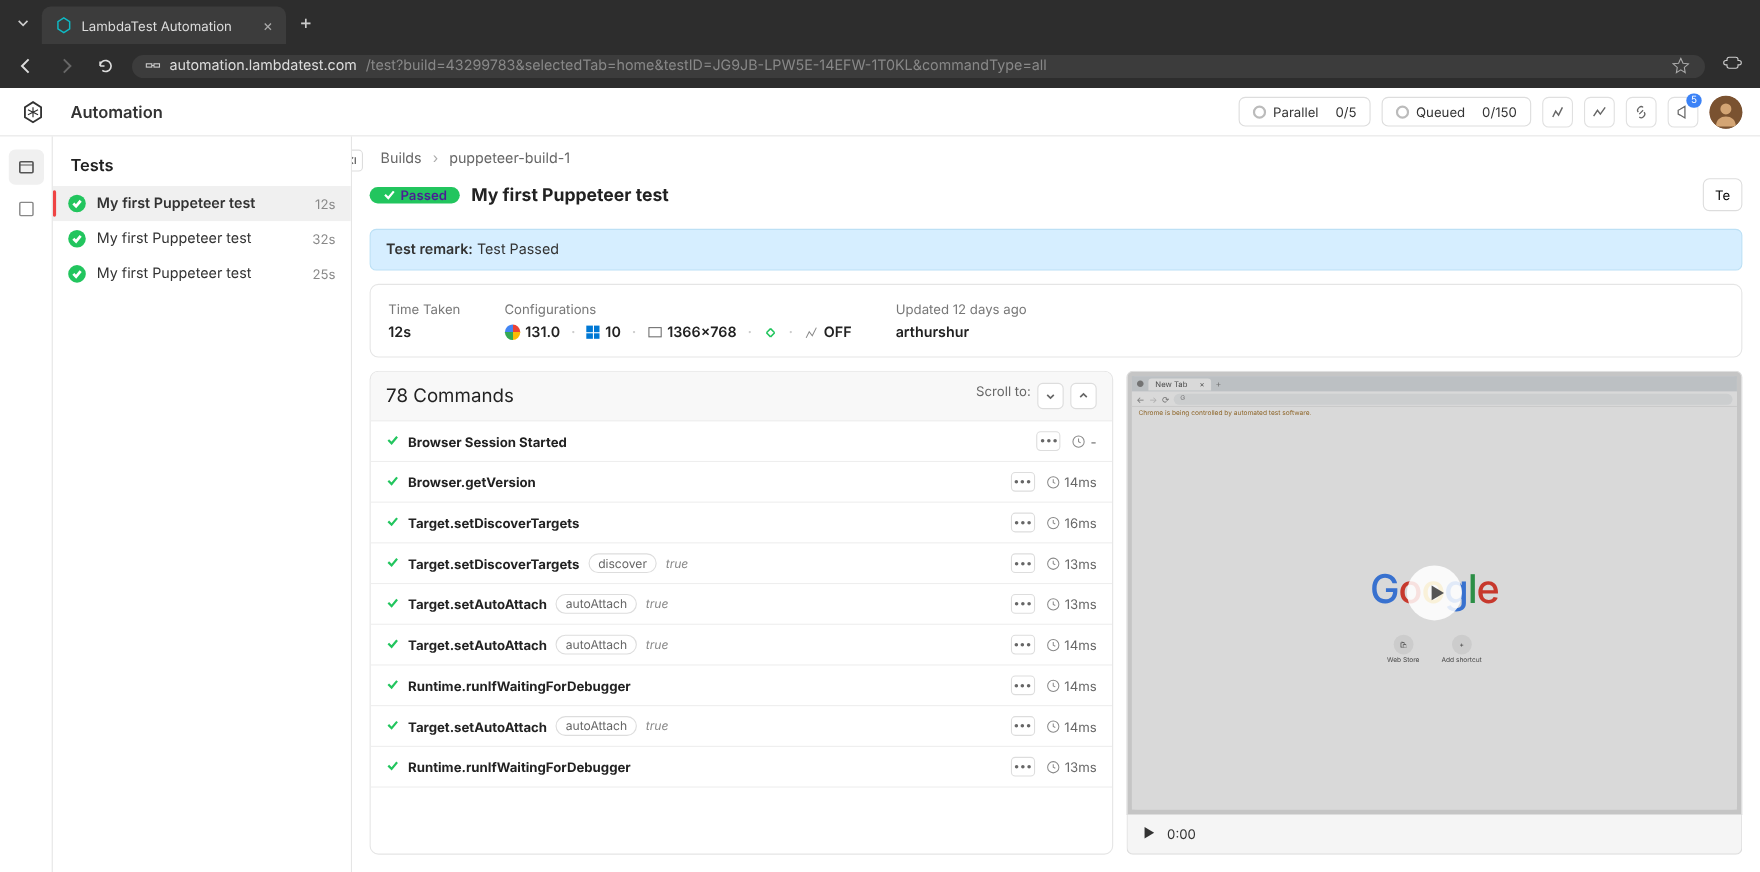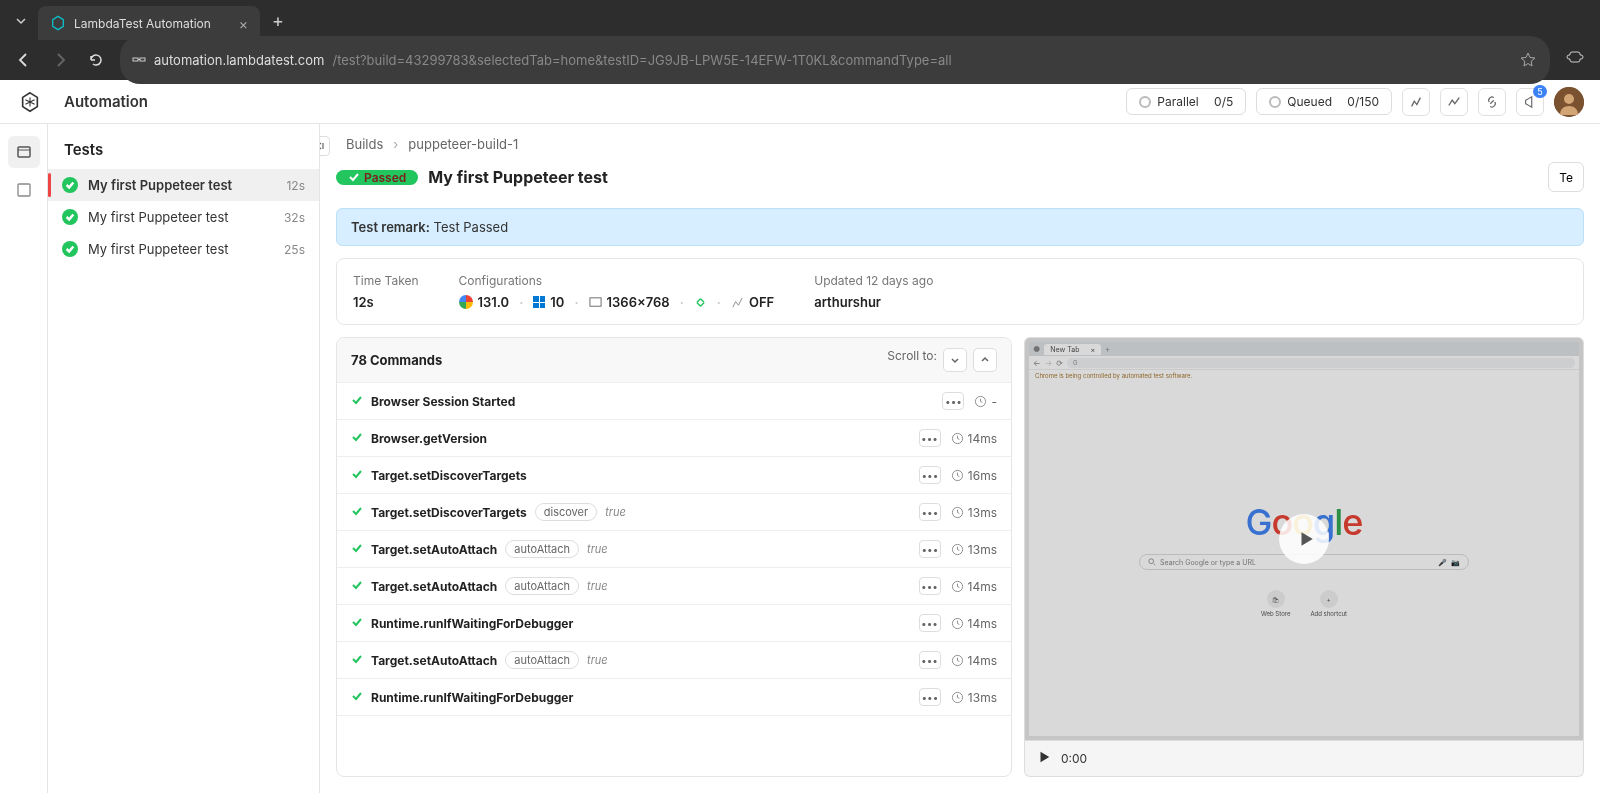--- a/index.html
+++ b/index.html
@@ -6,21 +6,21 @@
 body{background:#fff;width:1600px;height:793px;overflow:hidden}
 .browser-chrome{background:#2d2d2d;height:40px;display:flex;align-items:center;padding:0 8px;gap:4px}
 .tab-dropdown{color:#ccc;padding:4px 8px;cursor:pointer}
 .browser-tab{background:#3c3c3c;border-radius:8px 8px 0 0;padding:6px 12px;display:flex;align-items:center;gap:8px;color:#ddd;font-size:12px;height:34px;margin-top:6px}
 .tab-icon{width:16px;height:16px;display:flex;align-items:center}
 .tab-close{color:#aaa;cursor:pointer;font-size:14px;margin-left:20px}
 .new-tab-btn{color:#ccc;padding:4px 8px;font-size:18px;cursor:pointer}
 .address-bar-row{background:#2d2d2d;height:40px;display:flex;align-items:center;padding:0 12px;gap:12px}
 .nav-btn{color:#888;width:24px;height:24px;display:flex;align-items:center;justify-content:center;cursor:pointer}
 .nav-btn.active{color:#ddd}
-.address-bar{flex:1;background:#3c3c3c;border-radius:20px;height:48px;display:flex;align-items:center;padding:0 12px;gap:8px}
+.address-bar{flex:1;background:#3c3c3c;border-radius:20px;height:21px;display:flex;align-items:center;padding:0 12px;gap:8px}
 .site-info{color:#ccc;display:flex;align-items:center;gap:6px}
 .url-text{color:#ddd;font-size:13px}
 .url-path{color:#888}
 .addr-icons{display:flex;gap:8px;margin-left:auto;color:#aaa}
 .addr-icon{width:20px;height:20px;display:flex;align-items:center;justify-content:center}
 .ext-btn{color:#ccc;padding:4px}
 
 .app-header{height:44px;border-bottom:1px solid #e5e5e5;display:flex;align-items:center;padding:0 16px;background:#fff}
 .logo-box{width:28px;height:28px;display:flex;align-items:center;justify-content:center;margin-right:20px}
 .logo-box svg{width:22px;height:22px}
@@ -56,21 +56,21 @@
 .test-item.selected .test-name{font-weight:600}
 .test-time{color:#888;font-size:12px}
 
 .detail-area{flex:1;display:flex;flex-direction:column;overflow:hidden}
 .detail-top{padding:12px 16px 8px;position:relative}
 .collapse-btn{position:absolute;left:-10px;top:12px;width:20px;height:20px;border:1px solid #ddd;border-radius:4px;background:#fff;display:flex;align-items:center;justify-content:center;color:#666;font-size:11px;cursor:pointer}
 .breadcrumb-row{display:flex;align-items:center;gap:10px;font-size:13px;color:#666;margin-bottom:10px;padding-left:10px}
 .breadcrumb-link{color:#666;cursor:pointer}
 .breadcrumb-sep{color:#aaa}
 .title-row{display:flex;align-items:center;gap:10px}
-.passed-badge{background:#22c55e;color:#7f1d1d;border-radius:12px;padding:0 12px;font-size:12px;font-weight:600;display:flex;align-items:center;gap:4px}
+.passed-badge{background:#22c55e;color:#4c1d95;border-radius:12px;padding:0 12px;font-size:12px;font-weight:600;display:flex;align-items:center;gap:4px}
 .passed-badge svg{width:12px;height:12px}
 .test-title{font-size:16px;font-weight:700;color:#222}
 .title-actions{margin-left:auto;display:flex;gap:6px}
 .ta-btn{height:30px;border:1px solid #ddd;border-radius:6px;padding:0 10px;font-size:12px;background:#fff;cursor:pointer;display:flex;align-items:center}
 
 .remark-banner{margin:8px 16px 12px;background:#d6eeff;border:1px solid #bce0f5;border-radius:6px;padding:10px 14px;font-size:13px;color:#333}
 .remark-banner b{font-weight:600}
 
 .info-strip{margin:0 16px 12px;border:1px solid #e5e5e5;border-radius:8px;padding:14px 16px}
 .info-row{display:flex;gap:40px}
@@ -83,21 +83,21 @@
 .win-ic{width:12px;height:12px;display:grid;grid-template-columns:1fr 1fr;gap:1px}
 .win-ic span{background:#0078d4}
 .updated-link{color:#222;font-weight:600}
 
 .content-split{display:flex;gap:12px;padding:0 16px 16px;flex:1;overflow:hidden}
 .commands-panel{flex:1;border:1px solid #e5e5e5;border-radius:8px;display:flex;flex-direction:column;overflow:hidden}
 .cmd-tabs{display:flex;gap:24px;padding:0 18px;border-bottom:1px solid #e5e5e5}
 .cmd-tab{padding:12px 2px;font-size:13px;color:#555;cursor:pointer;border-bottom:2px solid transparent}
 .cmd-tab.active{color:#222;font-weight:600;border-bottom-color:#ef4444}
 .cmd-header{background:#f8f8f8;padding:10px 14px;display:flex;align-items:center;border-bottom:1px solid #eee}
-.cmd-count{font-size:13px;font-weight:700;color:#222}
+.cmd-count{font-size:17px;font-weight:400;color:#222}
 .scroll-ctrl{margin-left:auto;display:flex;gap:6px;font-size:12px;color:#666}
 .scroll-btn{width:24px;height:24px;border:1px solid #ddd;border-radius:5px;display:flex;align-items:center;justify-content:center;background:#fff;cursor:pointer;color:#555}
 .cmd-list{flex:1;overflow-y:auto}
 .cmd-row{display:flex;align-items:center;padding:9px 14px;border-bottom:1px solid #eee;font-size:12px;gap:8px}
 .cmd-check{color:#22c55e;flex-shrink:0}
 .cmd-check svg{width:12px;height:12px}
 .cmd-name{font-weight:700;color:#222}
 .cmd-pill{border:1px solid #ddd;border-radius:10px;padding:1px 8px;font-size:11px;color:#666}
 .cmd-arg{font-style:italic;color:#888;font-size:11px}
 .cmd-right{margin-left:auto;display:flex;align-items:center;gap:10px;color:#666}
@@ -555,31 +555,20 @@
               <span style="color:#888">←</span>
                 <span style="color:#ccc">→</span>
                 <span style="color:#888">⟳</span>
               <div class="sim-url-box">
                   <span style="color:#888">G</span>
                 </div>
             </div>
             <div class="sim-info">Chrome is being controlled by automated test software.</div>
             <div class="sim-content">
               <div class="google-logo"><span class="g-b">G</span><span class="g-r">o</span><span class="g-y">o</span><span class="g-b">g</span><span class="g-g">l</span><span class="g-r">e</span></div>
-              <div class="sim-search">
-                <svg width="8" height="8" viewBox="0 0 10 10">
-                    <circle cx="4" cy="4" r="3" stroke="#888" fill="none"></circle>
-                    <path d="M7 7l2 2" stroke="#888"></path>
-                  </svg>
-                <span>Search Google or type a URL</span>
-                <span style="margin-left:auto;display:flex;gap:4px">
-                    <span style="color:#4285f4">🎤</span>
-                    <span style="color:#4285f4">📷</span>
-                  </span>
-              </div>
               <div class="sim-shortcuts" id="sim-shortcuts">
                   <div class="sim-sc">
                     <div class="sim-sc-ic">🛍</div>
                     <span>Web Store</span>
                   </div>
                   <div class="sim-sc">
                     <div class="sim-sc-ic">+</div>
                     <span>Add shortcut</span>
                   </div>
                 </div>

